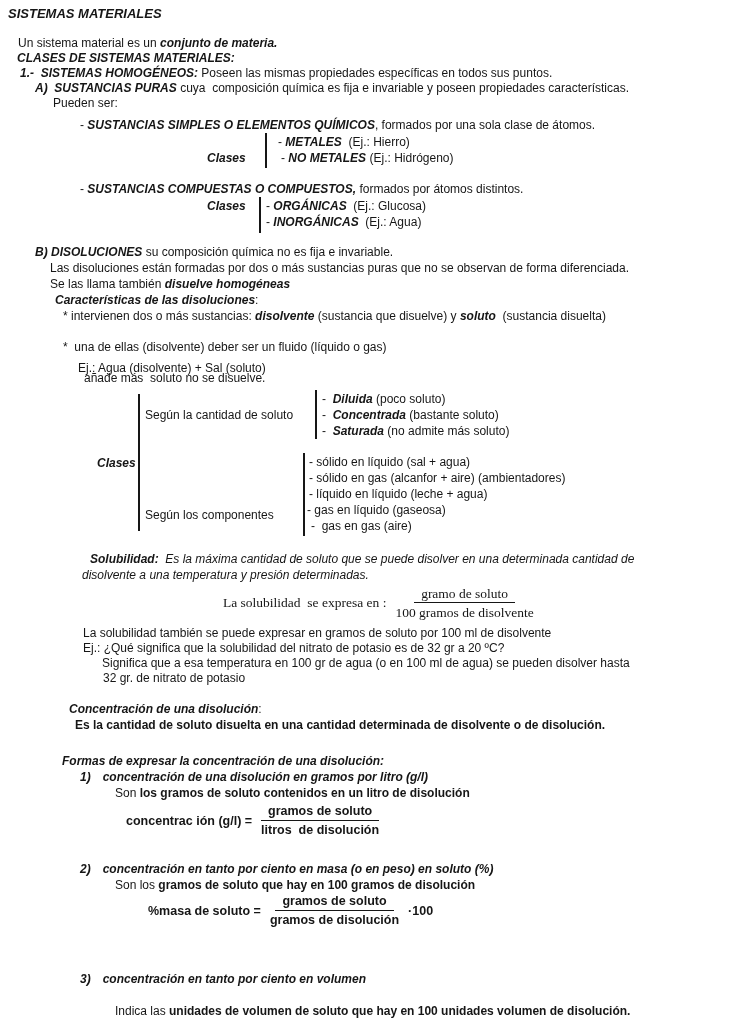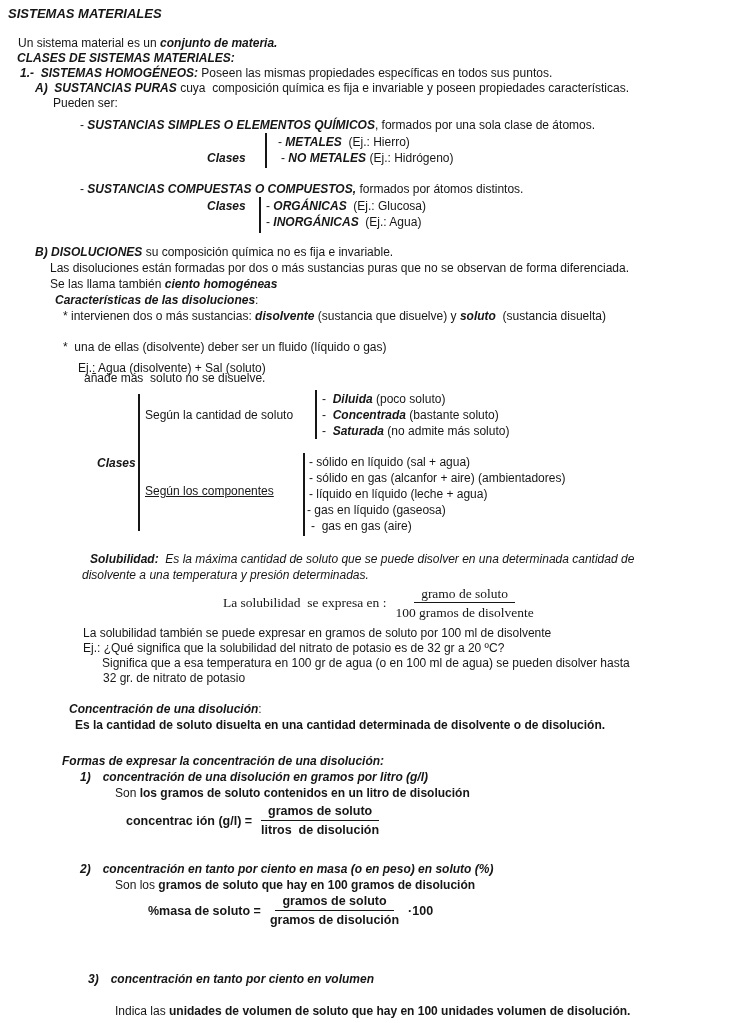--- a/index.html
+++ b/index.html
@@ -61,34 +61,34 @@
     <div class="line" style="left: 207px; top: 151px;"><span class="sg bi">Clases</span></div>
     <div class="line" style="left: 281px; top: 151px;"><span class="sg r">- </span><span class="sg bi">NO METALES</span><span class="sg r"> (Ej.: Hidrógeno)</span></div>
     <div class="vline" style="left: 265px; top: 133px; height: 35px;"></div>
     <div class="line" style="left: 80px; top: 182px;"><span class="sg r">- </span><span class="sg bi">SUSTANCIAS COMPUESTAS O COMPUESTOS,</span><span class="sg r"> formados por átomos distintos.</span></div>
     <div class="line" style="left: 207px; top: 199px;"><span class="sg bi">Clases</span></div>
     <div class="line" style="left: 266px; top: 199px;"><span class="sg r">- </span><span class="sg bi">ORGÁNICAS</span><span class="sg r">  (Ej.: Glucosa)</span></div>
     <div class="line" style="left: 266px; top: 215px;"><span class="sg r">- </span><span class="sg bi">INORGÁNICAS</span><span class="sg r">  (Ej.: Agua)</span></div>
     <div class="vline" style="left: 259px; top: 197px; height: 36px;"></div>
     <div class="line" style="left: 50px; top: 261px;"><span class="sg r">Las disoluciones están formadas por dos o más sustancias puras que no se observan de forma diferenciada.</span></div>
     <div class="line" style="left: 35px; top: 245px;"><span class="sg bi">B) DISOLUCIONES</span><span class="sg r"> su composición química no es fija e invariable.</span></div>
-    <div class="line" style="left: 50px; top: 277px;"><span class="sg r">Se las llama también </span><span class="sg bi">ciento homogéneas</span></div>
+    <div class="line" style="left: 50px; top: 277px;"><span class="sg r">Se las llama también </span><span class="sg bi">disuelve homogéneas</span></div>
     <div class="line" style="left: 55px; top: 293px;"><span class="sg bi">Características de las disoluciones</span><span class="sg r">:</span></div>
     <div class="line" style="left: 63px; top: 309px;"><span class="sg r">* intervienen dos o más sustancias: </span><span class="sg bi">disolvente</span><span class="sg r"> (sustancia que disuelve) y </span><span class="sg bi">soluto</span><span class="sg r">  (sustancia disuelta)</span></div>
     <div class="line" style="left: 78px; top: 325px; margin-top: 36px;"><span class="sg r">Ej.: Agua (disolvente) + Sal (soluto)</span></div>
     <div class="line" style="left: 63px; top: 340px;"><span class="sg r">*  una de ellas (disolvente) deber ser un fluido (líquido o gas)</span></div>
     <div class="line" style="left: 84px; top: 371px;"><span class="sg r">añade más  soluto no se disuelve.</span></div>
     <div class="vline" style="left: 138px; top: 394px; height: 137px;"></div>
     <div class="line" style="left: 97px; top: 456px;"><span class="sg bi">Clases</span></div>
     <div class="line" style="left: 145px; top: 408px;"><span class="sg r">Según la cantidad de soluto</span></div>
     <div class="vline" style="left: 315px; top: 390px; height: 49px;"></div>
     <div class="line" style="left: 322px; top: 392px;"><span class="sg r">-  </span><span class="sg bi">Diluida</span><span class="sg r"> (poco soluto)</span></div>
     <div class="line" style="left: 322px; top: 408px;"><span class="sg r">-  </span><span class="sg bi">Concentrada</span><span class="sg r"> (bastante soluto)</span></div>
     <div class="line" style="left: 322px; top: 424px;"><span class="sg r">-  </span><span class="sg bi">Saturada</span><span class="sg r"> (no admite más soluto)</span></div>
-    <div class="line" style="left: 145px; top: 484px; text-decoration: underline;"><span class="sg r">Según los componentes</span></div>
+    <div class="line" style="left: 145px; top: 508px;"><span class="sg r">Según los componentes</span></div>
     <div class="vline" style="left: 303px; top: 453px; height: 83px;"></div>
     <div class="line" style="left: 309px; top: 455px;"><span class="sg r">- sólido en líquido (sal + agua)</span></div>
     <div class="line" style="left: 309px; top: 471px;"><span class="sg r">- sólido en gas (alcanfor + aire) (ambientadores)</span></div>
     <div class="line" style="left: 309px; top: 487px;"><span class="sg r">- líquido en líquido (leche + agua)</span></div>
     <div class="line" style="left: 307px; top: 503px;"><span class="sg r">- gas en líquido (gaseosa)</span></div>
     <div class="line" style="left: 311px; top: 519px;"><span class="sg r">-  gas en gas (aire)</span></div>
     <div class="line" style="left: 90px; top: 552px;"><span class="sg bi">Solubilidad:</span><span class="sg i">  Es la máxima cantidad de soluto que se puede disolver en una determinada cantidad de</span></div>
     <div class="line" style="left: 82px; top: 568px;"><span class="sg i">disolvente a una temperatura y presión determinadas.</span></div>
     <div class="formula serif" style="left: 223px; top: 586px; justify-content: flex-end;"><span class="prefix">La solubilidad  se expresa en :</span><span class="frac"><span class="num">gramo de soluto</span><span class="den">100 gramos de disolvente</span></span></div>
     <div class="line" style="left: 83px; top: 626px;"><span class="sg r">La solubilidad también se puede expresar en gramos de soluto por 100 ml de disolvente</span></div>
@@ -97,15 +97,15 @@
     <div class="line" style="left: 103px; top: 671px;"><span class="sg r">32 gr. de nitrato de potasio</span></div>
     <div class="line" style="left: 69px; top: 702px;"><span class="sg bi">Concentración de una disolución</span><span class="sg r">:</span></div>
     <div class="line" style="left: 75px; top: 718px;"><span class="sg b">Es la cantidad de soluto disuelta en una cantidad determinada de disolvente o de disolución.</span></div>
     <div class="line" style="left: 62px; top: 754px;"><span class="sg bi">Formas de expresar la concentración de una disolución:</span></div>
     <div class="line" style="left: 80px; top: 770px;"><span class="sg bi">1)</span><span class="sg bi" style="margin-left: 12px;">concentración de una disolución en gramos por litro (g/l)</span></div>
     <div class="line" style="left: 115px; top: 786px;"><span class="sg r">Son </span><span class="sg b">los gramos de soluto contenidos en un litro de disolución</span></div>
     <div class="formula boldf" style="left: 126px; top: 804px;"><span class="prefix">concentrac ión (g/l) =</span><span class="frac"><span class="num">gramos de soluto</span><span class="den">litros  de disolución</span></span></div>
     <div class="line" style="left: 80px; top: 862px;"><span class="sg bi">2)</span><span class="sg bi" style="margin-left: 12px; text-align: right;">concentración en tanto por ciento en masa (o en peso) en soluto (%)</span></div>
     <div class="line" style="left: 115px; top: 878px;"><span class="sg r">Son los </span><span class="sg b">gramos de soluto que hay en 100 gramos de disolución</span></div>
     <div class="formula boldf" style="left: 148px; top: 894px;"><span class="prefix">%masa de soluto =</span><span class="frac"><span class="num">gramos de soluto</span><span class="den">gramos de disolución</span></span><span class="suffix">·100</span></div>
-    <div class="line" style="left: 80px; top: 972px; margin-left: 8px;"><span class="sg bi">3)</span><span class="sg bi" style="margin-left: 12px;">concentración en tanto por ciento en volumen</span></div>
+    <div class="line" style="left: 80px; top: 972px;"><span class="sg bi">3)</span><span class="sg bi" style="margin-left: 12px;">concentración en tanto por ciento en volumen</span></div>
     <div class="line" style="left: 115px; top: 988px; margin-top: 16px;"><span class="sg r">Indica las </span><span class="sg b">unidades de volumen de soluto que hay en 100 unidades volumen de disolución.</span></div>
   </div>
 
 </body></html>

